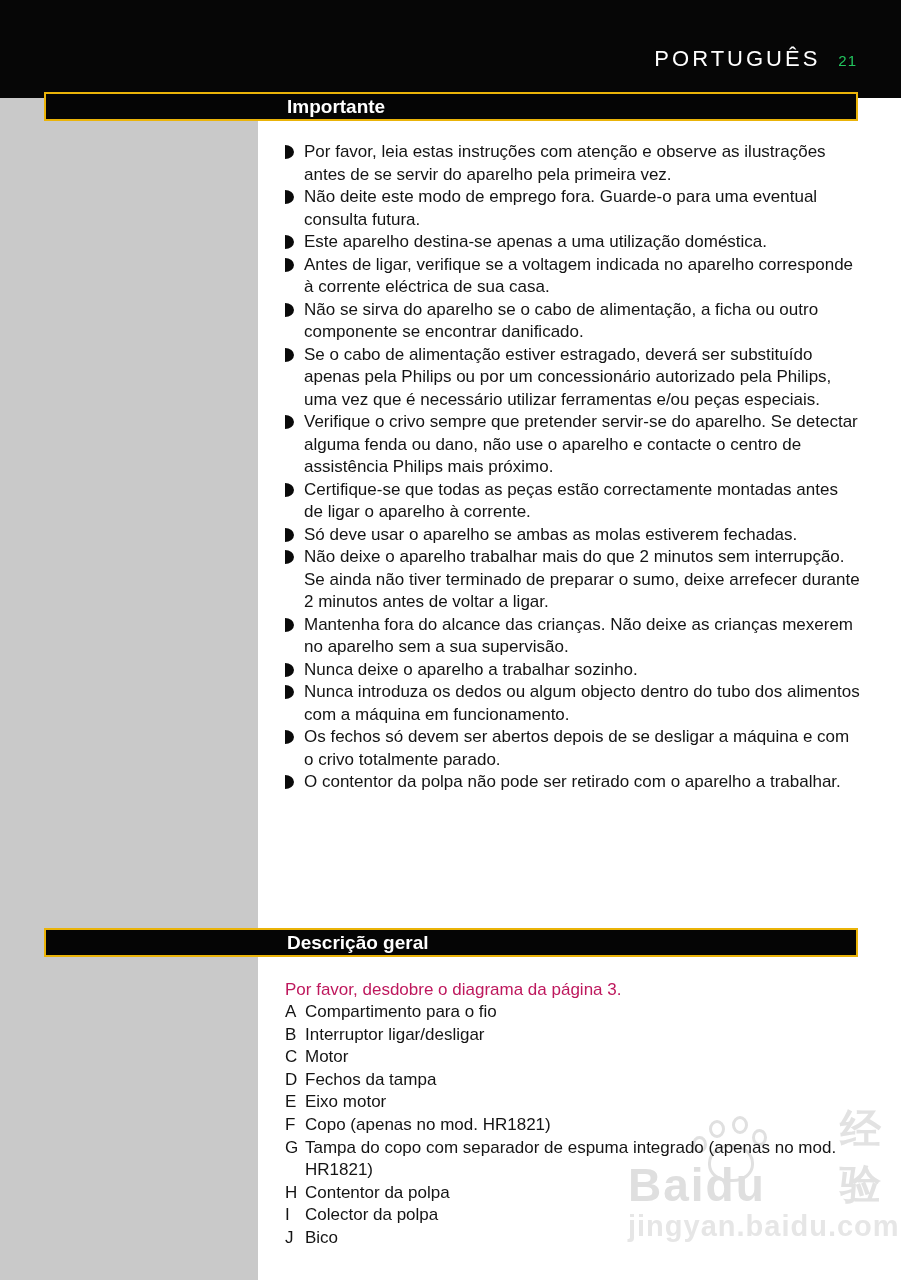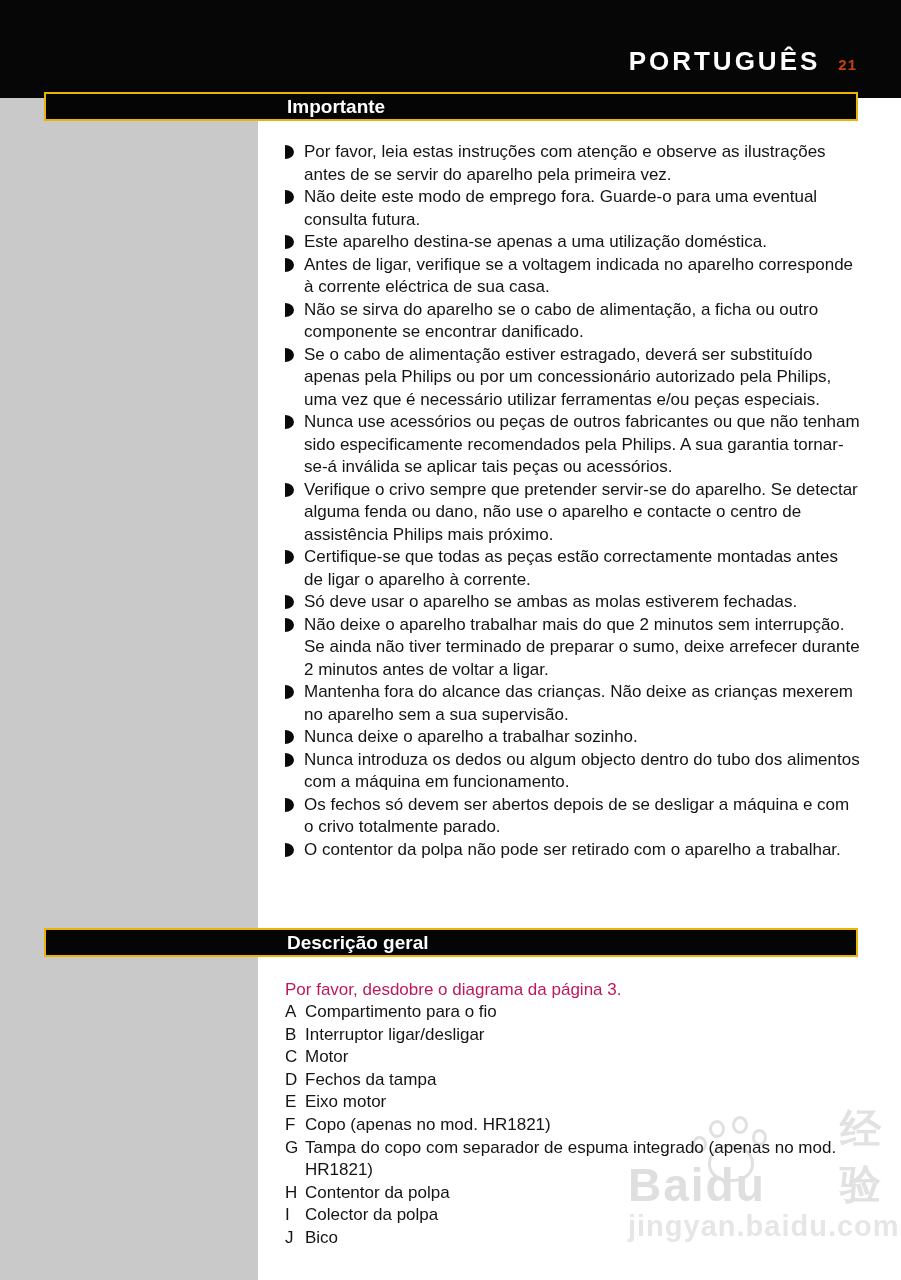--- a/index.html
+++ b/index.html
@@ -16,24 +16,24 @@
     width:901px; height:98px;
     background:#060606;
     z-index:2;
   }
   .header-inner {
     position:absolute; top:46px; right:44px;
     display:flex; align-items:baseline; gap:18px;
     color:#ffffff;
   }
   .lang-label {
-    font-size:26px; font-weight:bold; letter-spacing:3px;
+    font-size:22px; font-weight:normal; letter-spacing:3px;
   }
   .page-num {
-    font-size:15px; color:#c2410c; letter-spacing:1px;font-weight:bold;
+    font-size:15px; color:#22c55e; letter-spacing:1px;
   }
   
   .left-margin {
     position:absolute; left:0; top:98px;
     width:258px; height:1182px;
     background:#c9c9c9;
     z-index:1;
   }
   
   .section-bar {
@@ -135,21 +135,20 @@
 
 <div class="section-bar bar-importante">Importante</div>
 
 <ul class="bullet-list">
   <li><span class="bullet-glyph"></span><span>Por favor, leia estas instruções com atenção e observe as ilustrações antes de se servir do aparelho pela primeira vez.</span></li>
   <li><span class="bullet-glyph"></span><span>Não deite este modo de emprego fora. Guarde-o para uma eventual consulta futura.</span></li>
   <li><span class="bullet-glyph"></span><span>Este aparelho destina-se apenas a uma utilização doméstica.</span></li>
   <li><span class="bullet-glyph"></span><span>Antes de ligar, verifique se a voltagem indicada no aparelho corresponde à corrente eléctrica de sua casa.</span></li>
   <li><span class="bullet-glyph"></span><span>Não se sirva do aparelho se o cabo de alimentação, a ficha ou outro componente se encontrar danificado.</span></li>
   <li><span class="bullet-glyph"></span><span>Se o cabo de alimentação estiver estragado, deverá ser substituído apenas pela Philips ou por um concessionário autorizado pela Philips, uma vez que é necessário utilizar ferramentas e/ou peças especiais.</span></li>
-  <li><span class="bullet-glyph"></span><span>Nunca use acessórios ou peças de outros fabricantes ou que não tenham sido especificamente recomendados pela Philips. A sua garantia tornar-se-á inválida se aplicar tais peças ou acessórios.</span></li>
   <li><span class="bullet-glyph"></span><span>Verifique o crivo sempre que pretender servir-se do aparelho. Se detectar alguma fenda ou dano, não use o aparelho e contacte o centro de assistência Philips mais próximo.</span></li>
   <li><span class="bullet-glyph"></span><span>Certifique-se que todas as peças estão correctamente montadas antes de ligar o aparelho à corrente.</span></li>
   <li><span class="bullet-glyph"></span><span>Só deve usar o aparelho se ambas as molas estiverem fechadas.</span></li>
   <li><span class="bullet-glyph"></span><span>Não deixe o aparelho trabalhar mais do que 2 minutos sem interrupção. Se ainda não tiver terminado de preparar o sumo, deixe arrefecer durante 2 minutos antes de voltar a ligar.</span></li>
   <li><span class="bullet-glyph"></span><span>Mantenha fora do alcance das crianças. Não deixe as crianças mexerem no aparelho sem a sua supervisão.</span></li>
   <li><span class="bullet-glyph"></span><span>Nunca deixe o aparelho a trabalhar sozinho.</span></li>
   <li><span class="bullet-glyph"></span><span>Nunca introduza os dedos ou algum objecto dentro do tubo dos alimentos com a máquina em funcionamento.</span></li>
   <li><span class="bullet-glyph"></span><span>Os fechos só devem ser abertos depois de se desligar a máquina e com o crivo totalmente parado.</span></li>
   <li><span class="bullet-glyph"></span><span>O contentor da polpa não pode ser retirado com o aparelho a trabalhar.</span></li>
 </ul>

